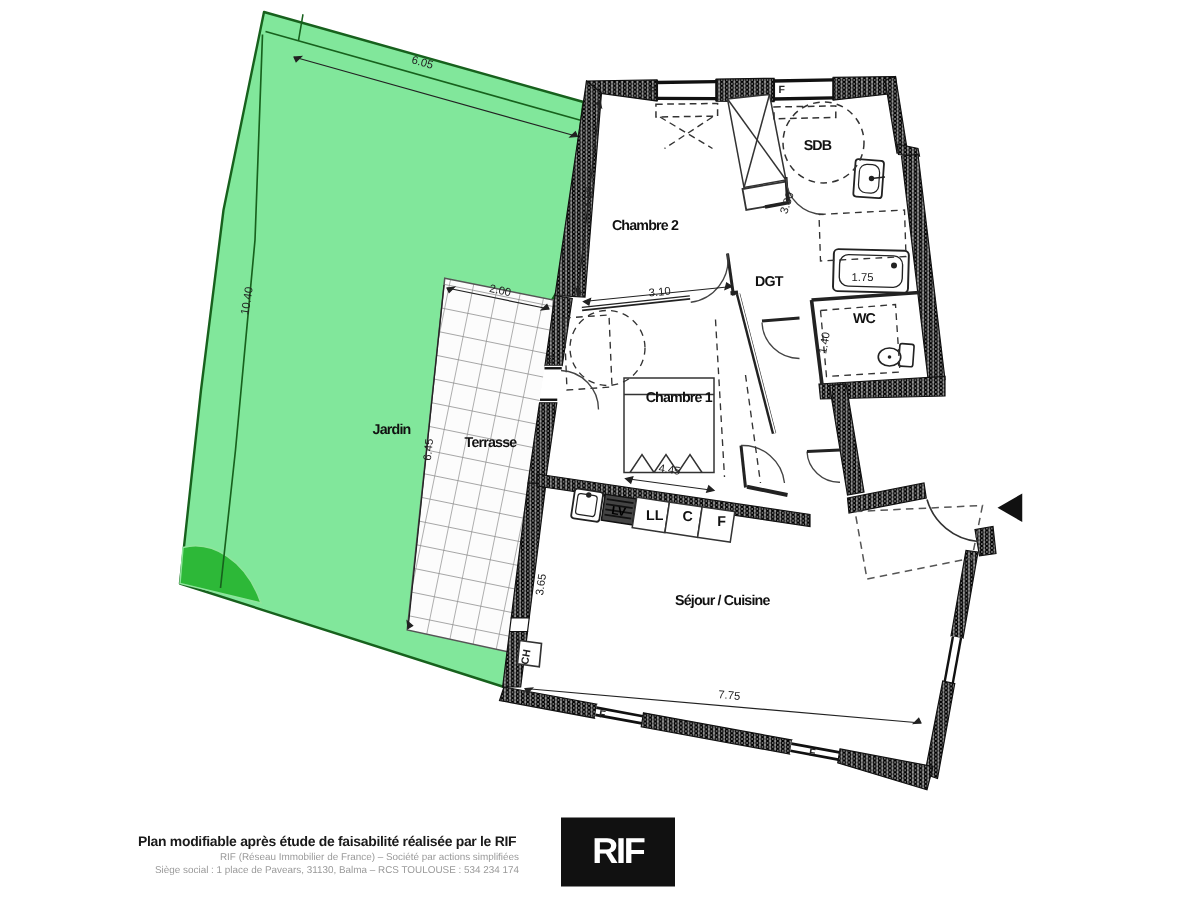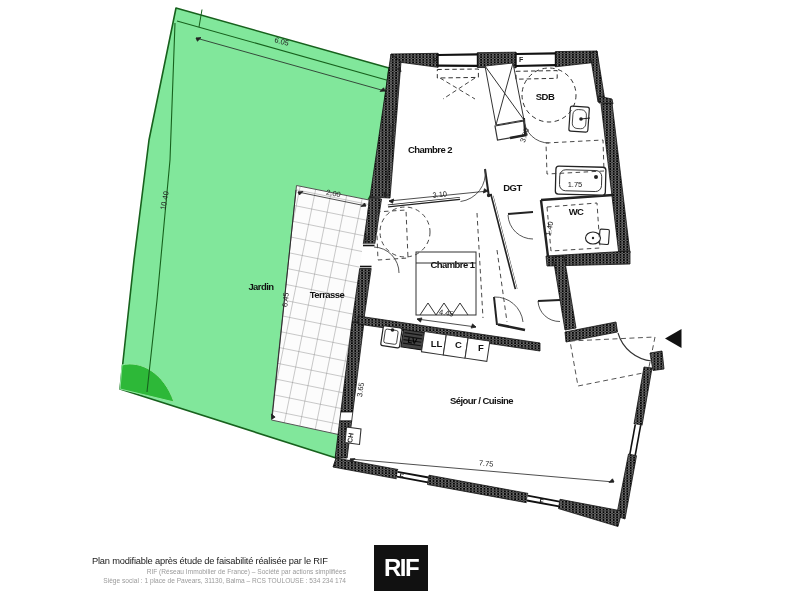--- a/index.html
+++ b/index.html
@@ -335,20 +335,20 @@
 <text class="lab" x="576" y="215" text-anchor="middle">WC</text>
 
 <text class="lab" x="452.5" y="268" text-anchor="middle">Chambre 1</text>
 
 <text class="lab" x="481.5" y="403.5" text-anchor="middle">Séjour / Cuisine</text>
 </g>
 
 </svg>
 
 
-<div style="position:absolute;left:92px;top:556px;width:256px;font-size:9.3px;font-weight:normal;color:#1a1a1a;letter-spacing:-0.2px;white-space:nowrap">Plan modifiable après étude de faisabilité réalisée par le RIF</div>
+<div style="position:absolute;left:92px;top:556px;width:256px;font-size:9.3px;font-weight:bold;color:#1a1a1a;letter-spacing:-0.2px;white-space:nowrap">Plan modifiable après étude de faisabilité réalisée par le RIF</div>
 
 <div style="position:absolute;left:0px;top:568px;width:346px;text-align:right;font-size:6.6px;color:#9a9a9a;white-space:nowrap">RIF (Réseau Immobilier de France) – Société par actions simplifiées</div>
 <div style="position:absolute;left:0px;top:577px;width:346px;text-align:right;font-size:6.6px;color:#9a9a9a;white-space:nowrap">Siège social : 1 place de Pavears, 31130, Balma – RCS TOULOUSE : 534 234 174</div>
 
-<div style="position:absolute;left:374px;top:545px;width:54px;height:46px;background:#111;color:#fff;font-weight:bold;font-size:24px;text-align:center;line-height:45px;letter-spacing:-1.5px">RIF</div>
+<div style="position:absolute;left:374px;top:545px;width:76px;height:46px;background:#111;color:#fff;font-weight:bold;font-size:24px;text-align:center;line-height:45px;letter-spacing:-1.5px">RIF</div>
 
 </div>
 
 </body></html>

